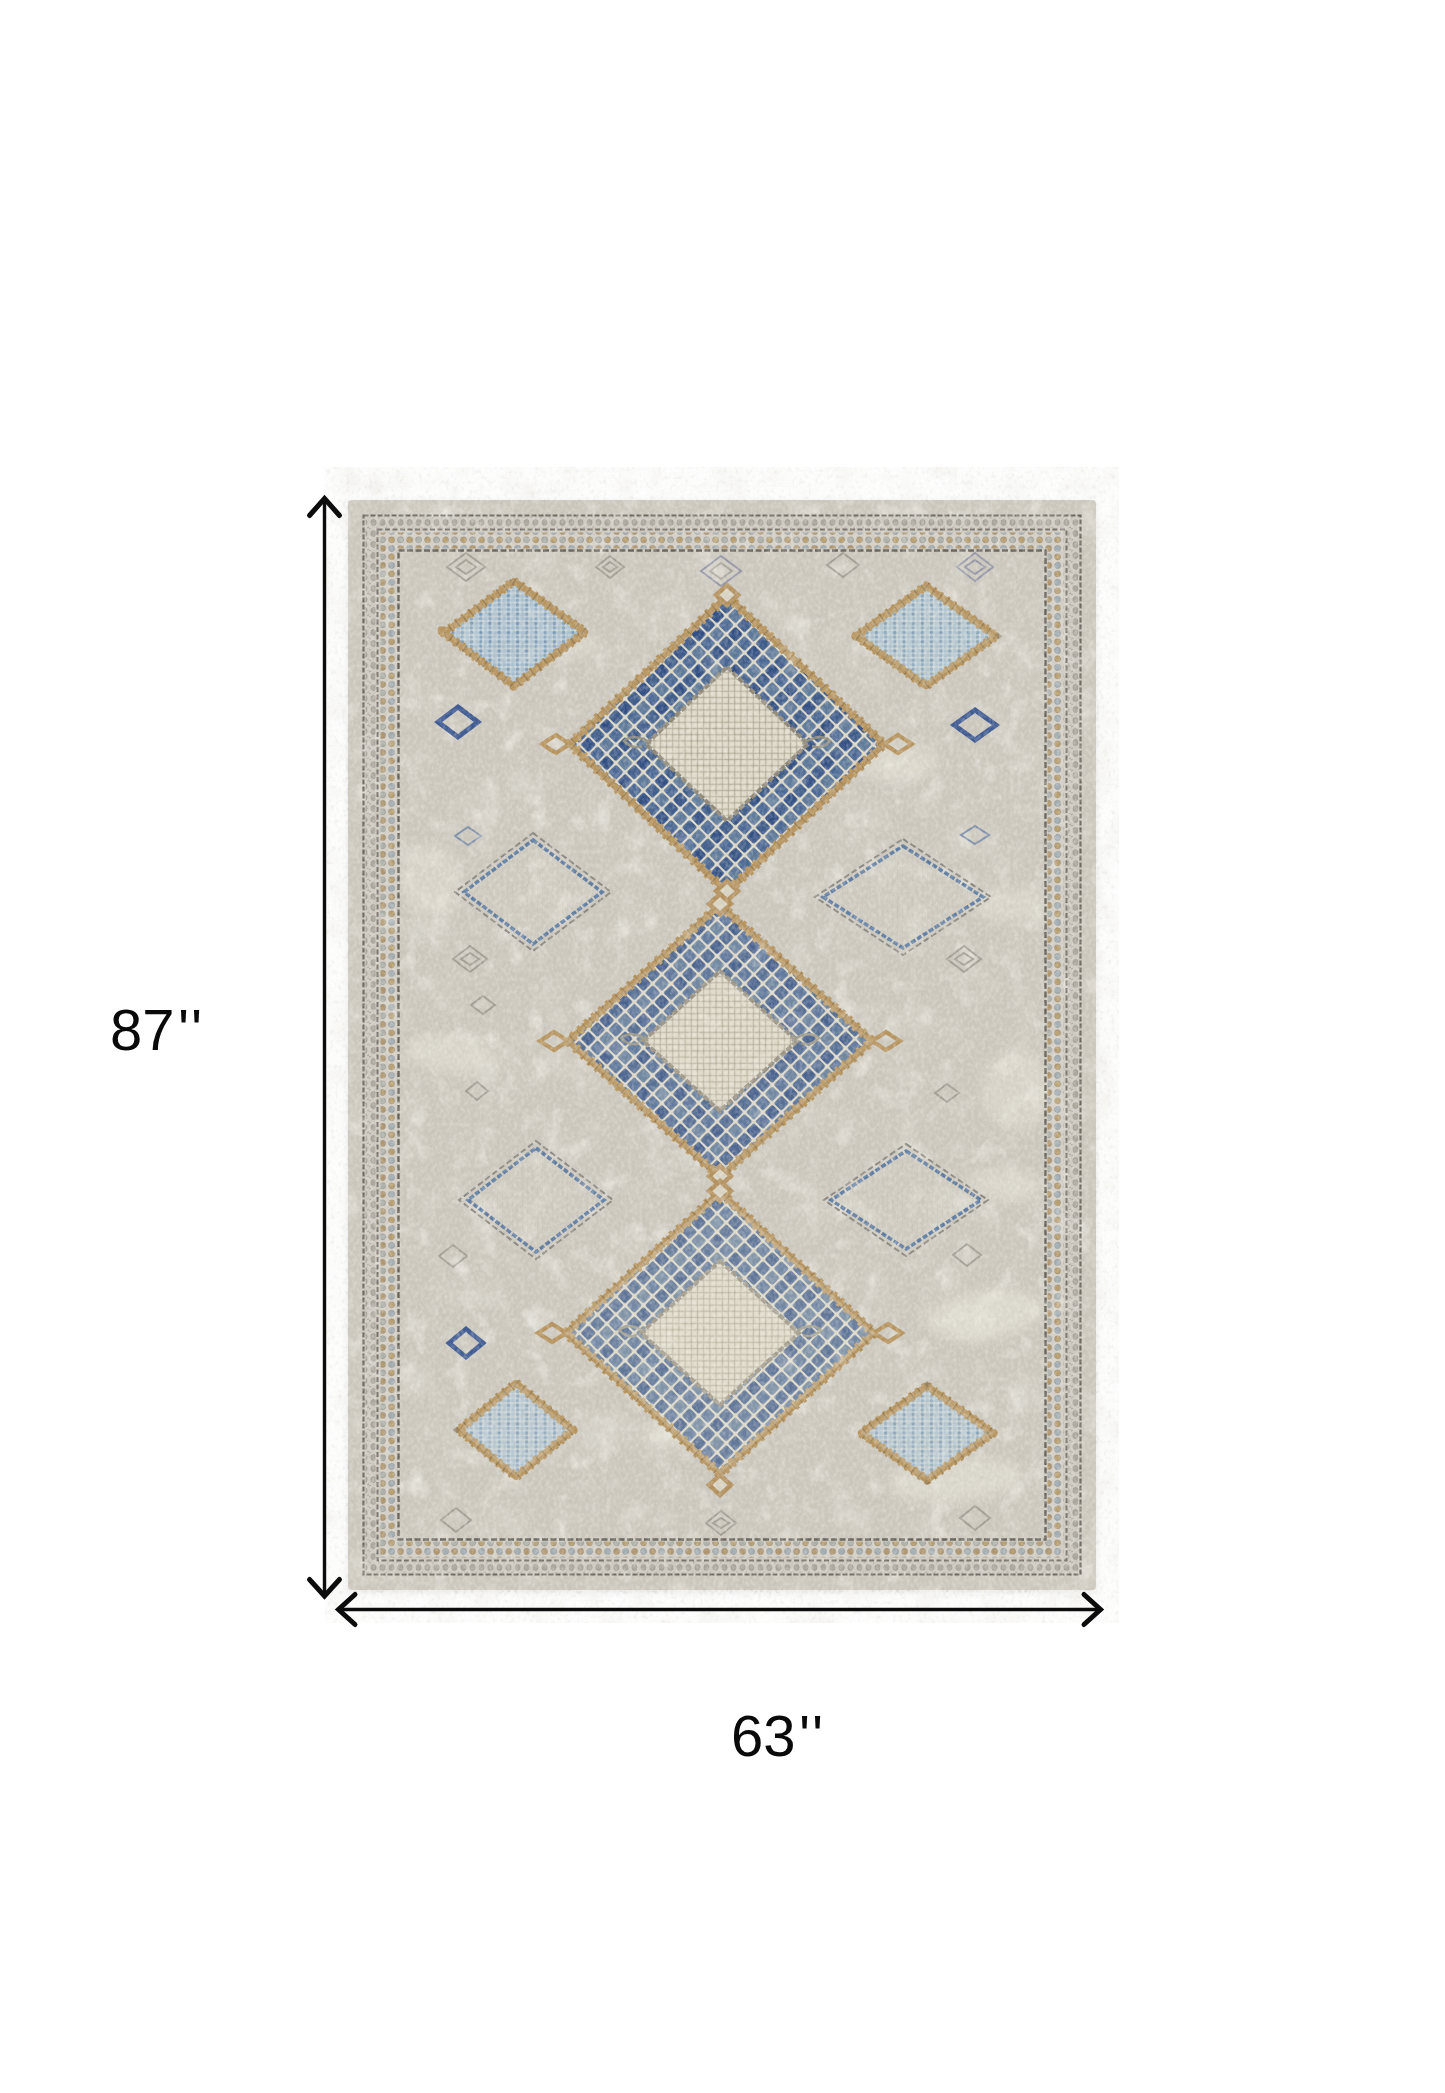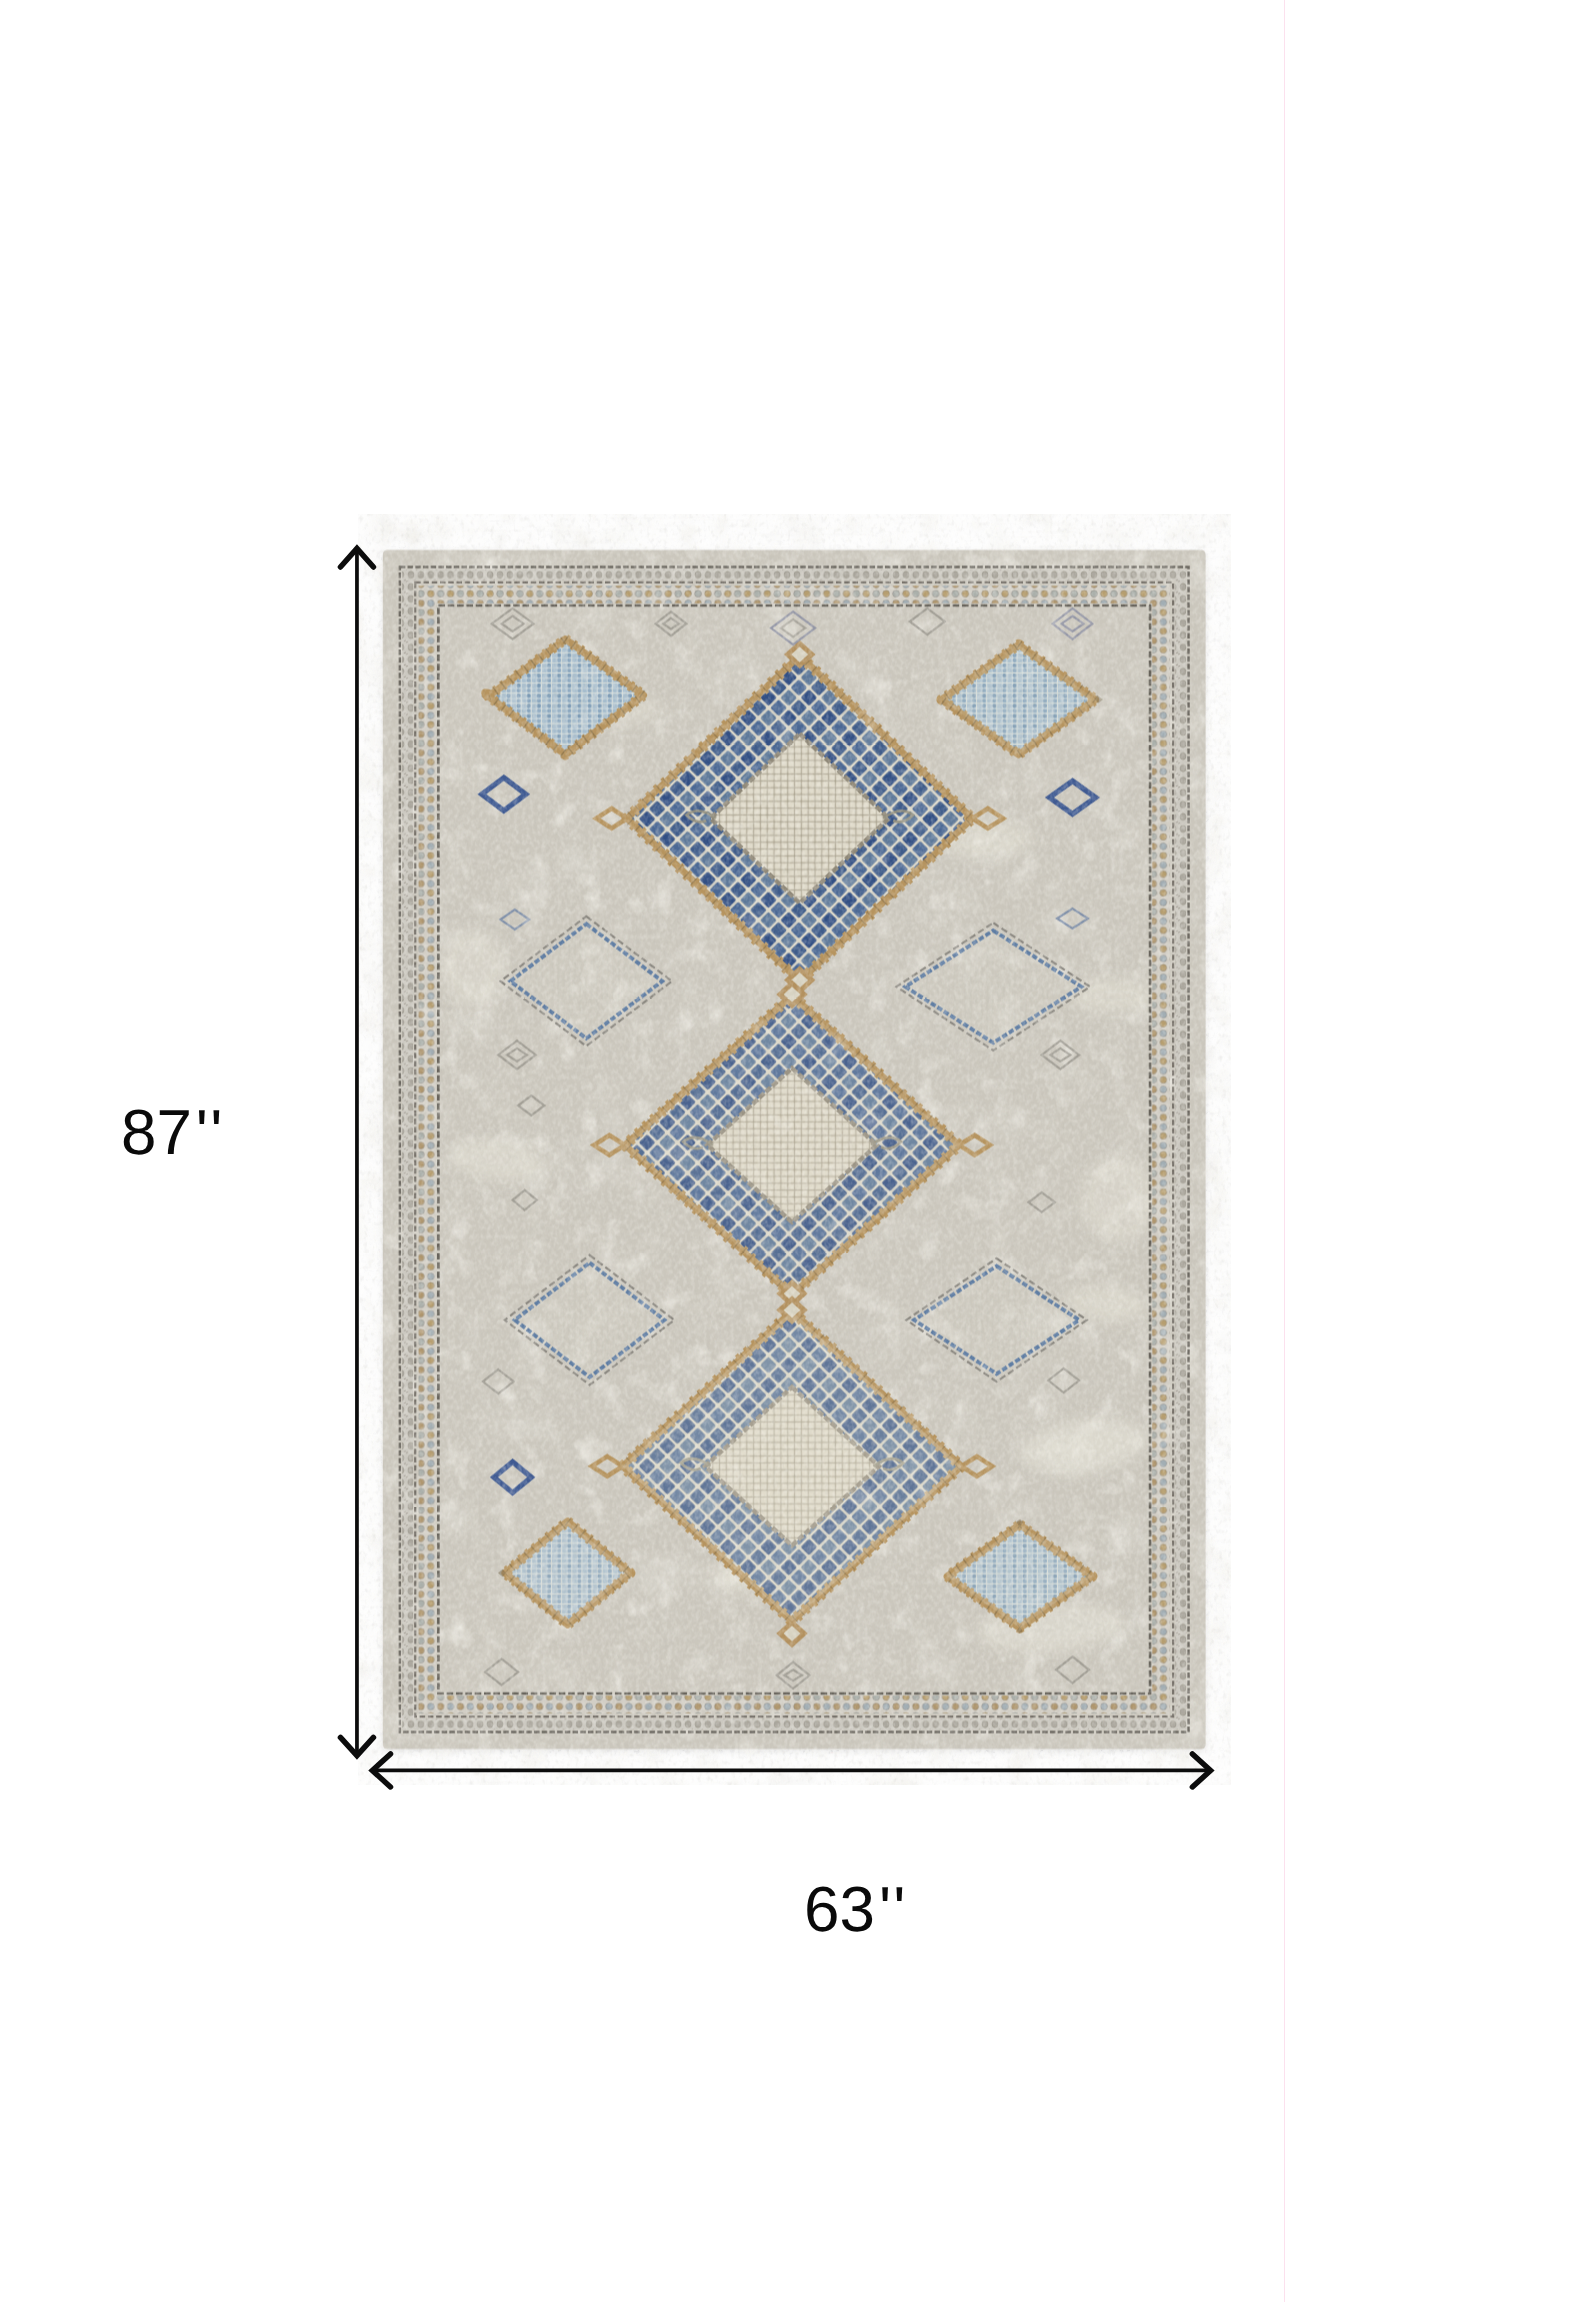--- a/index.html
+++ b/index.html
@@ -1,16 +1,16 @@
 <!DOCTYPE html>
 <html><head>
 <meta charset="utf-8">
 <style>
   html,body{margin:0;padding:0;background:#ffffff;}
-  .page{position:relative;width:1168px;height:2093px;background:#ec4899;overflow:hidden;
+  .page{position:relative;width:1168px;height:2093px;background:#f0abfc;overflow:hidden;
         font-family:"Liberation Sans", sans-serif;}
 </style>
 </head>
 <body>
 <div class="page">
 <svg width="1445" height="2093" viewBox="0 0 1445 2093" xmlns="http://www.w3.org/2000/svg">
   <defs>
 
     <filter id="mot1" x="-5%" y="-5%" width="110%" height="110%">
       <feTurbulence type="fractalNoise" baseFrequency="0.042 0.036" numOctaves="4" seed="11"></feTurbulence>

